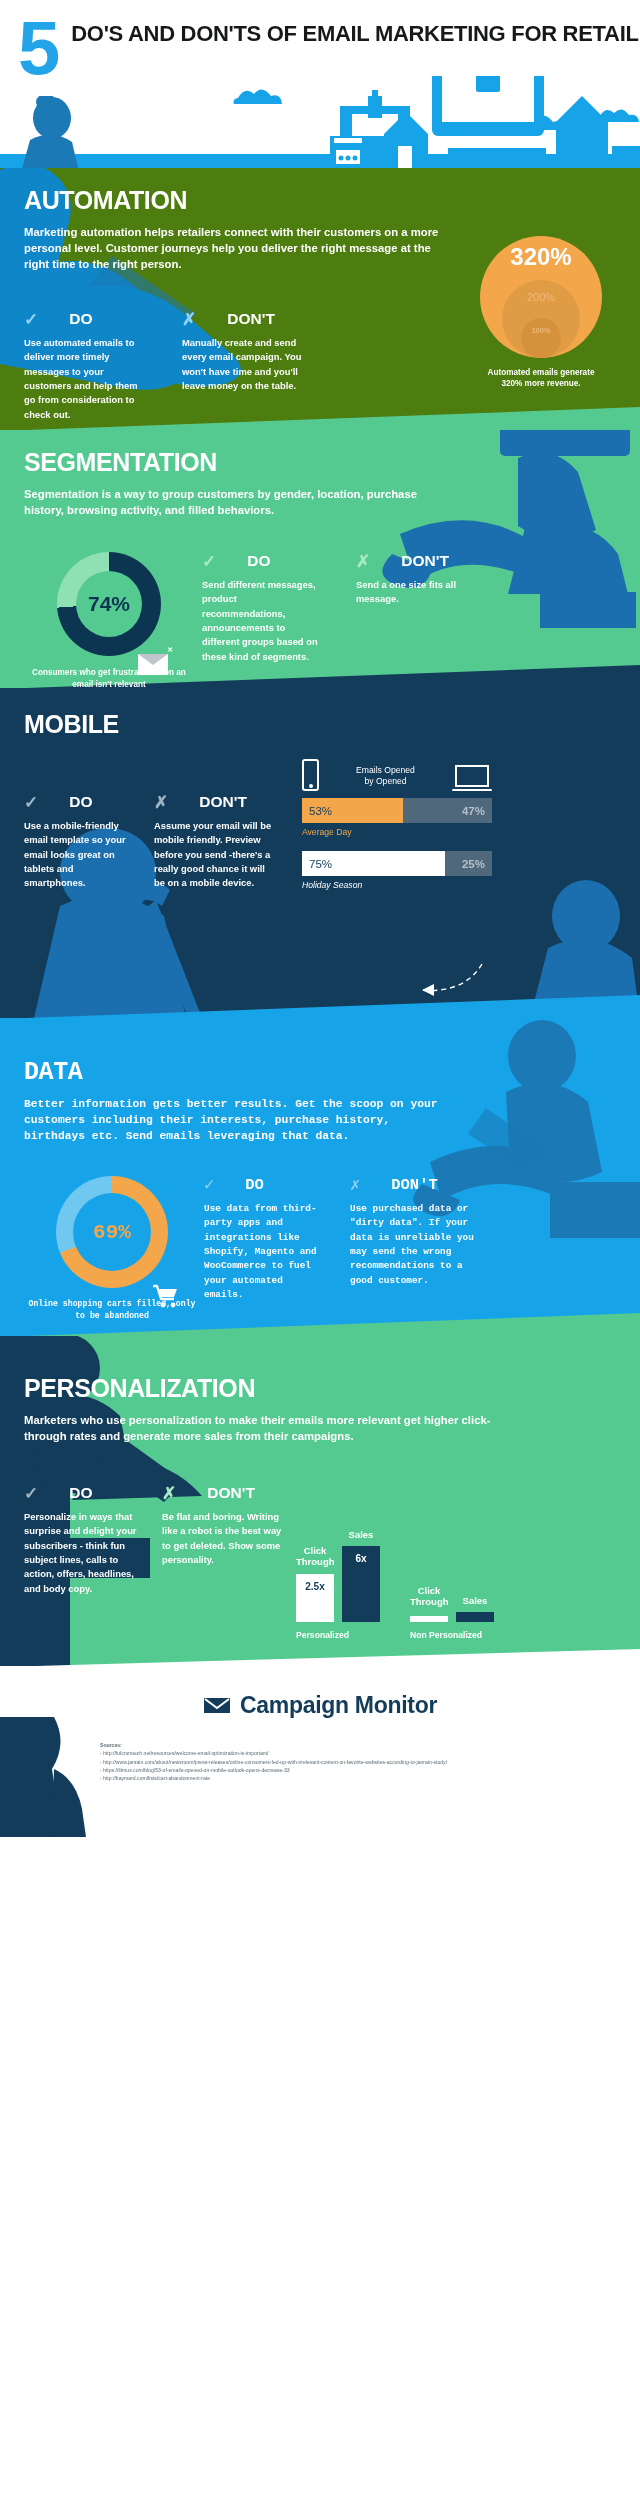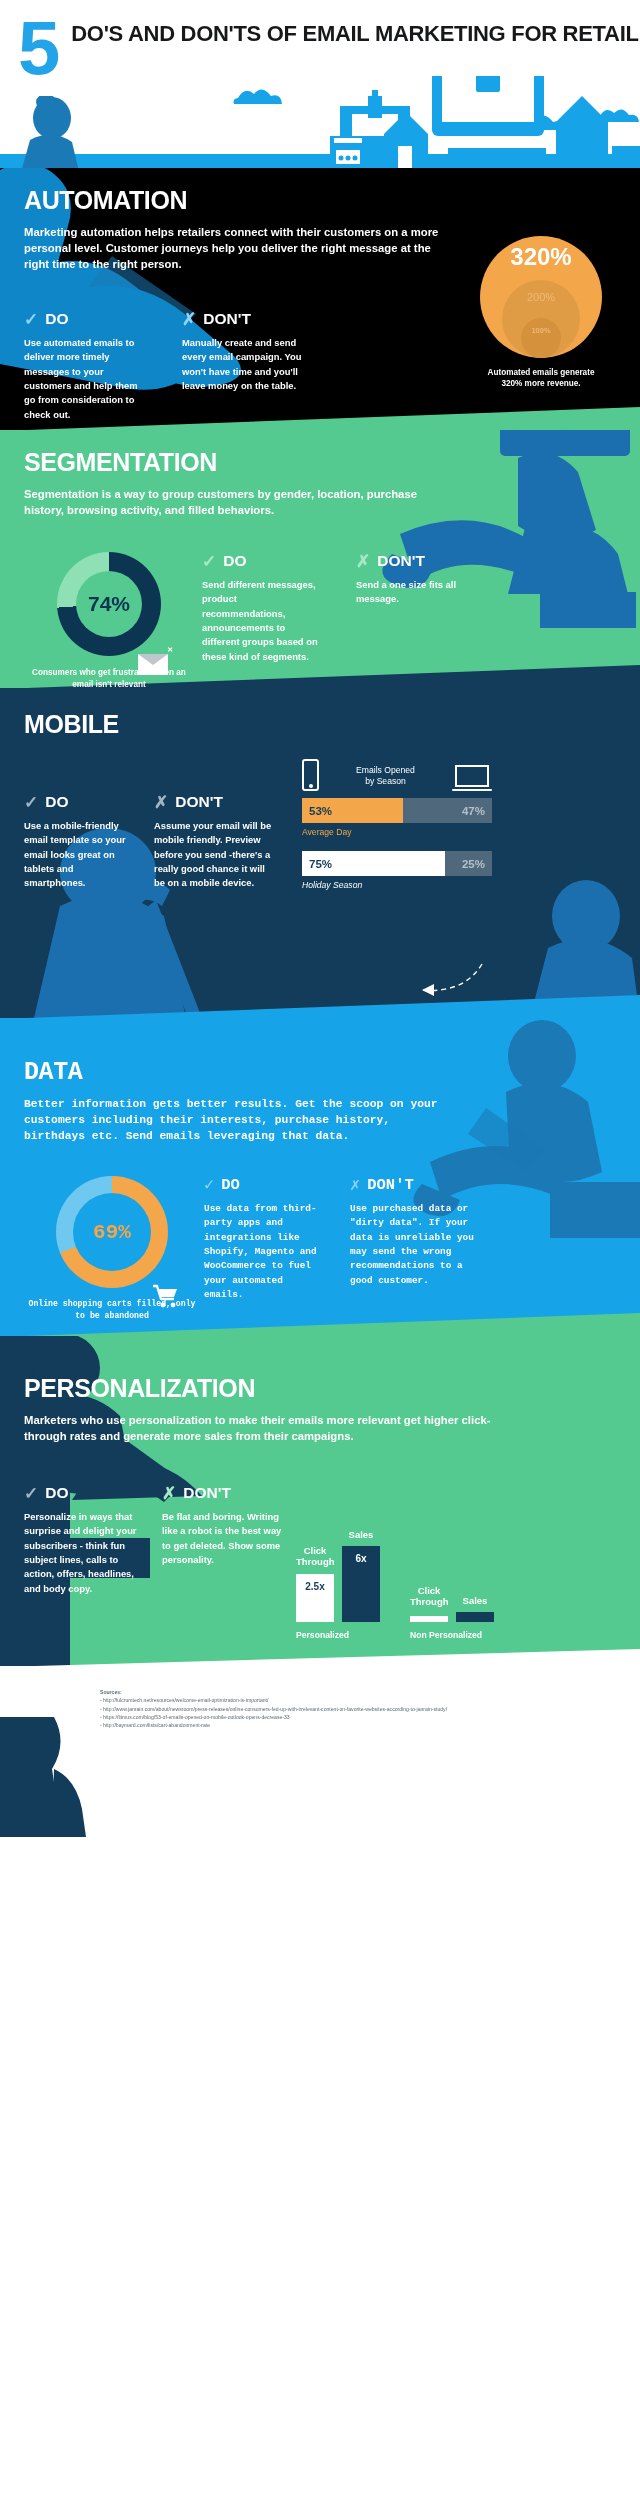--- a/index.html
+++ b/index.html
@@ -39,25 +39,25 @@
   }
   .sec-desc {
     font-size: 11.3px; line-height: 1.42; font-weight: bold;
     color: #ffffff; margin-top: 9px; max-width: 430px;
   }
   .silhouette { position: absolute; z-index: 1; }
 
   
   .dd-head { display: flex; align-items: center; gap: 7px; }
   .dd-mark { font-size: 17px; line-height: 1; font-weight: bold; }
-  .dd-label { font-size: 15.5px; font-weight: bold; color: #ffffff; letter-spacing: 0px; }
+  .dd-label { font-size: 15.5px; font-weight: bold; color: #ffffff; letter-spacing: 0px; margin-left: 24px; }
   .dd-body { font-size: 9.4px; line-height: 1.52; font-weight: bold; color: #ffffff; margin-top: 8px; }
 
   
-  #sec-automation { background: #000000; height: 262px; }
+  #sec-automation { background: #4d7c0f; height: 262px; }
   #sec-automation .sec-inner { padding-top: 18px; }
   .auto-cols { display: flex; margin-top: 38px; }
   .auto-col-do { width: 118px; }
   .auto-col-dont { width: 132px; margin-left: 40px; }
   .circle-wrap {
     position: absolute; right: 26px; top: 68px; z-index: 4;
     width: 146px; text-align: center;
   }
   .c320 {
     width: 122px; height: 122px; border-radius: 50%;
@@ -136,21 +136,21 @@
   .dev-head { display: flex; align-items: flex-end; justify-content: space-between; height: 46px; }
   .phone-ic { width: 17px; height: 32px; border: 2px solid #ffffff; border-radius: 3px; background:#123c5a; position: relative; }
   .phone-ic::after { content:""; position:absolute; bottom:1.5px; left:50%; transform:translateX(-50%); width:4px; height:4px; border-radius:50%; background:#ffffff; }
   .dev-cap { font-size: 8.6px; line-height: 1.3; color: #ffffff; text-align: center; padding-bottom: 4px; }
   .laptop-ic { width: 40px; }
   .laptop-scr { width: 34px; height: 22px; border: 2px solid #ffffff; margin: 0 auto; background:#123c5a; }
   .laptop-base { width: 40px; height: 2.5px; background: #ffffff; margin-top: 1.5px; border-radius: 1px; }
   .bar-stack { margin-top: 7px; }
   .bar-row { display: flex; height: 25px; background: #50687c; align-items: center; }
   .bar-fill { height: 25px; display: flex; align-items: center; padding-left: 7px;
-    font-size: 11.5px; font-weight: bold; }
+    font-size: 11.5px; font-weight: normal; }
   .bar-rest { flex: 1; text-align: right; padding-right: 7px; font-size: 11.5px; font-weight: bold; color: #b4c0ca; }
   .bar-cap { font-size: 8.6px; margin-top: 4px; }
 
   
   #sec-data { background: #17a3e8; height: 318px; font-family: Liberation Mono, monospace; }
   #sec-data .sec-inner { padding-top: 40px; }
   .data-row { display: flex; margin-top: 32px; }
   .data-donut-wrap { width: 176px; text-align: center; position: relative; }
   .d69 {
     width: 112px; height: 112px; border-radius: 50%; margin: 0 auto;
@@ -376,21 +376,21 @@
             <span class="dd-label">DON'T</span>
           </div>
           <div class="dd-body">Assume your email will be mobile friendly. Preview before you send -there's a really good chance it will be on a mobile device.</div>
         </div>
 
         <div class="mob-chart">
           <div class="dev-head">
             <div class="phone-ic"></div>
             <div class="dev-cap">
               <span>Emails Opened</span><br>
-              <span>by Season</span>
+              <span>by Opened</span>
             </div>
             <div class="laptop-ic">
               <div class="laptop-scr"></div>
               <div class="laptop-base"></div>
             </div>
           </div>
 
           <div class="bar-stack">
             <div class="bar-row">
               <div class="bar-fill" style="width:53%; background:#f4a64a; color:#123c5a;">53%</div>
@@ -530,20 +530,27 @@
         </div>
       </div>
     </div>
 
     <svg class="wave" style="bottom:-1px; height:22px;" viewBox="0 0 640 22" preserveAspectRatio="none">
       <path d="M0 22 L640 4 L640 22 Z" fill="#ffffff"></path>
     </svg>
   </div>
 
   <div class="footer">
+    <div class="cm-logo">
+      <svg class="cm-mark" viewBox="0 0 28 19">
+        <path d="M1 2 h26 v15 H1 z" fill="#123c5a"></path>
+        <path d="M2 3 l12 9 l12 -9" stroke="#ffffff" stroke-width="2" fill="none"></path>
+      </svg>
+      <div class="cm-name">Campaign Monitor</div>
+    </div>
     <div class="sources">
       <div class="shead">Sources:</div>
       <div>- http://fulcrumtech.net/resources/welcome-email-optimization-is-important/</div>
       <div>- http://www.janrain.com/about/newsroom/press-releases/online-consumers-fed-up-with-irrelevant-content-on-favorite-websites-according-to-janrain-study/</div>
       <div>- https://litmus.com/blog/53-of-emails-opened-on-mobile-outlook-opens-decrease-33</div>
       <div>- http://baymard.com/lists/cart-abandonment-rate</div>
     </div>
     <svg class="foot-sil" style="width:120px; height:120px;" viewBox="0 0 120 120">
       <path d="M0 0 h54 q14 26 -2 52 l10 68 H0 z" fill="#123c5a"></path>
       <path d="M54 52 q22 10 28 40 l4 28 h-34 z" fill="#123c5a"></path>

